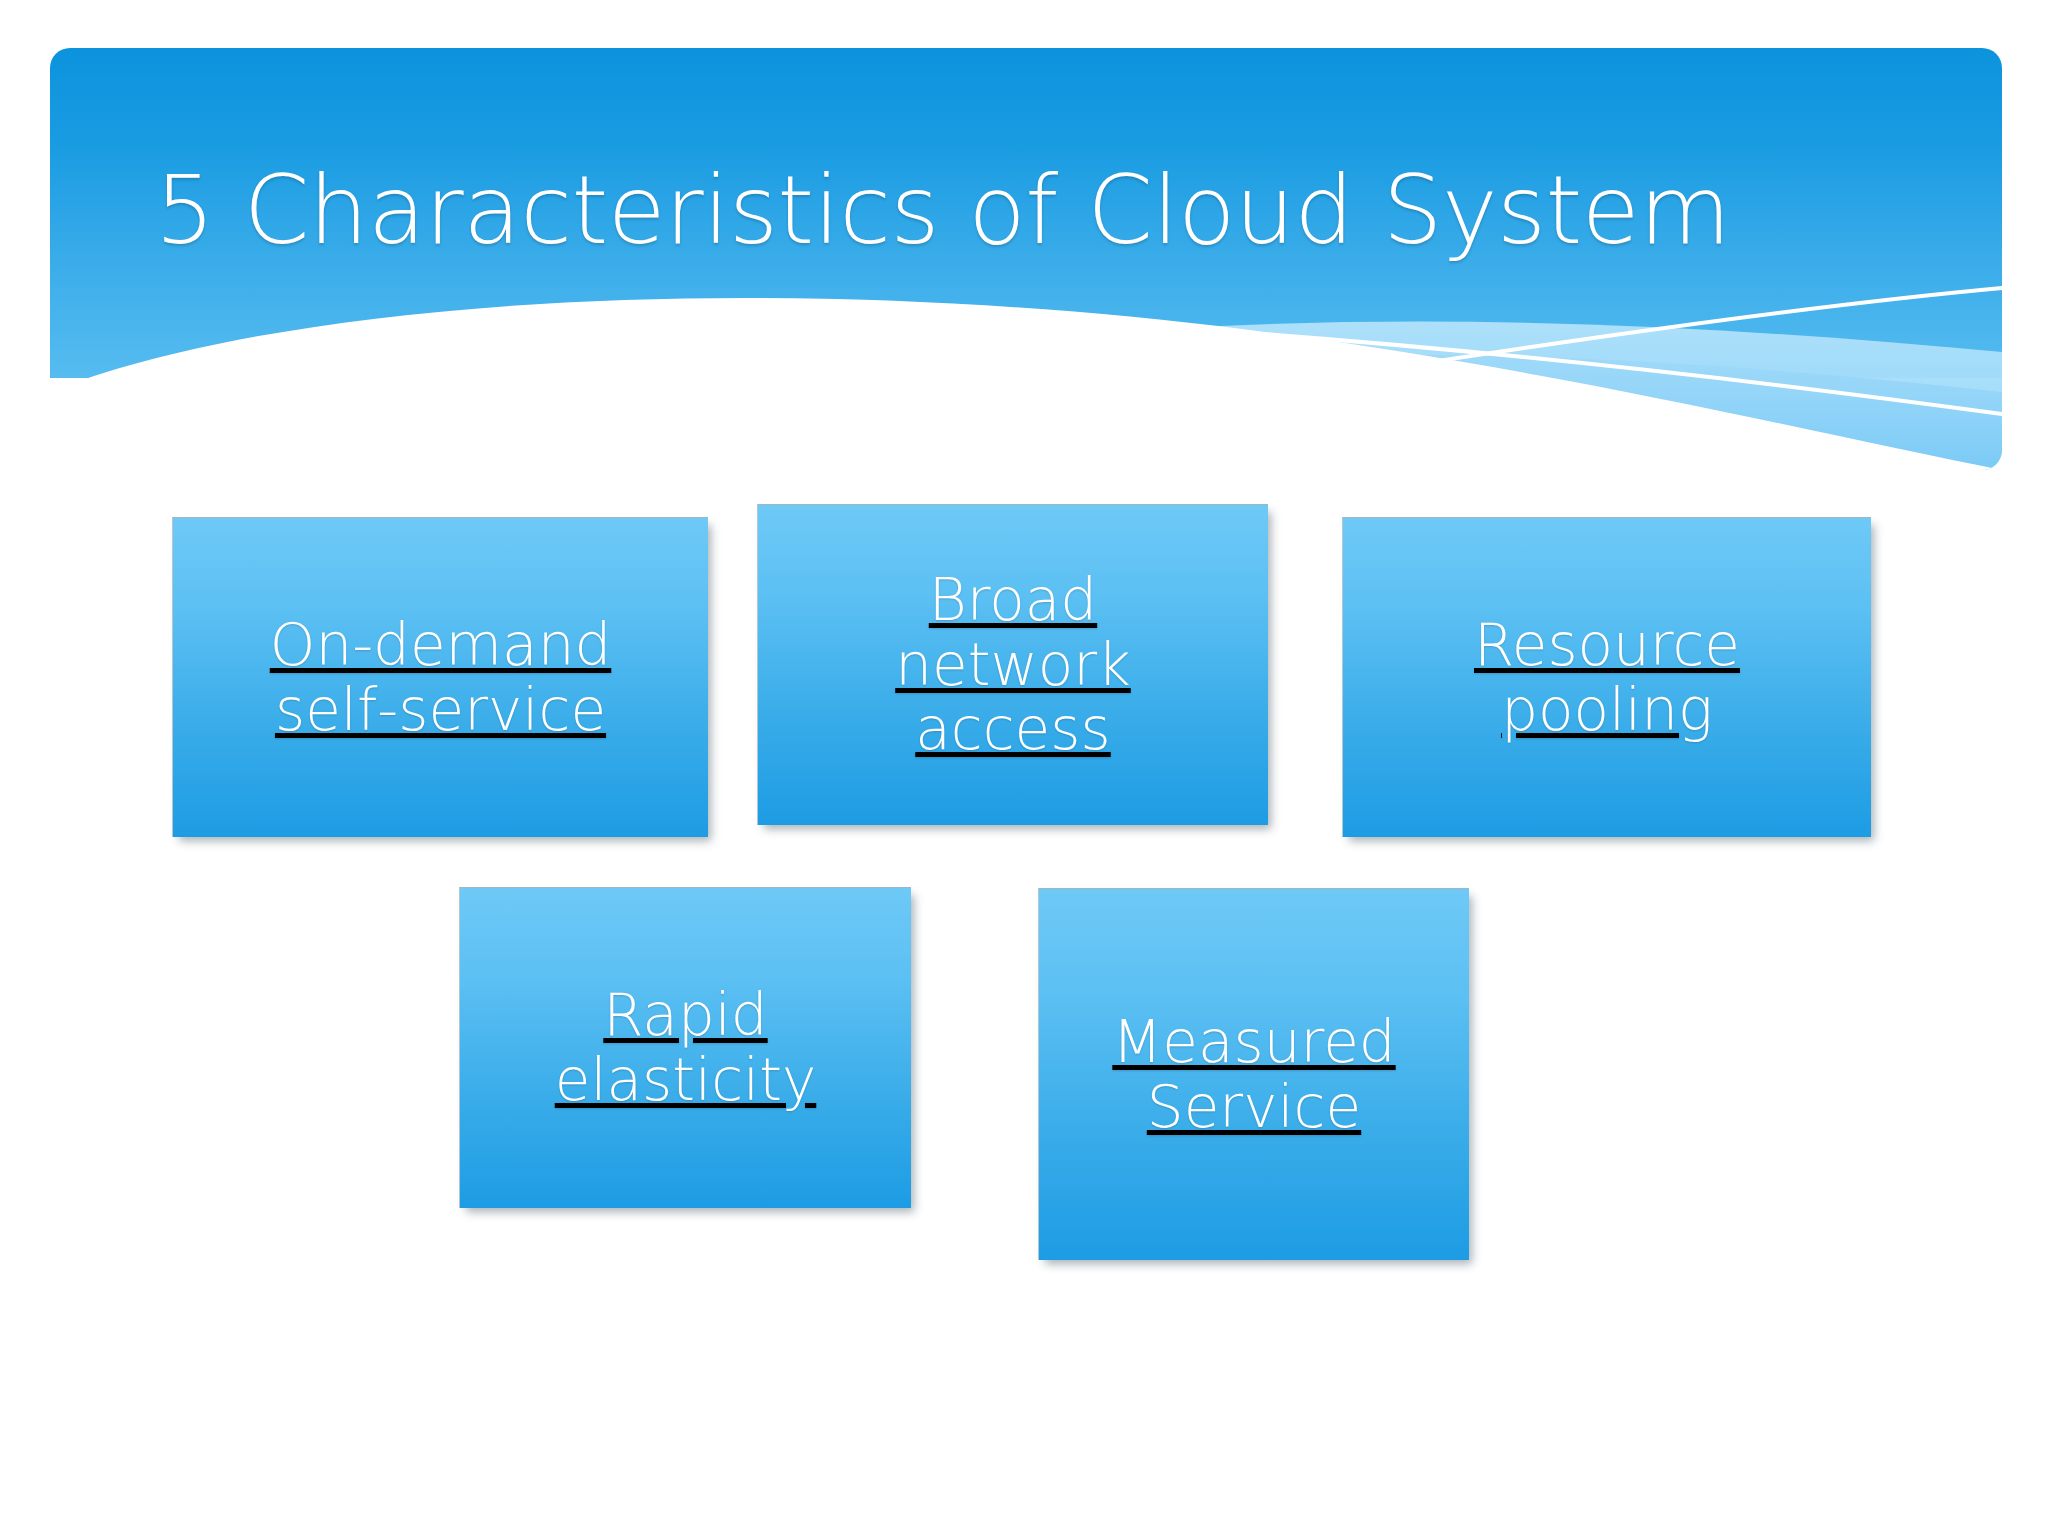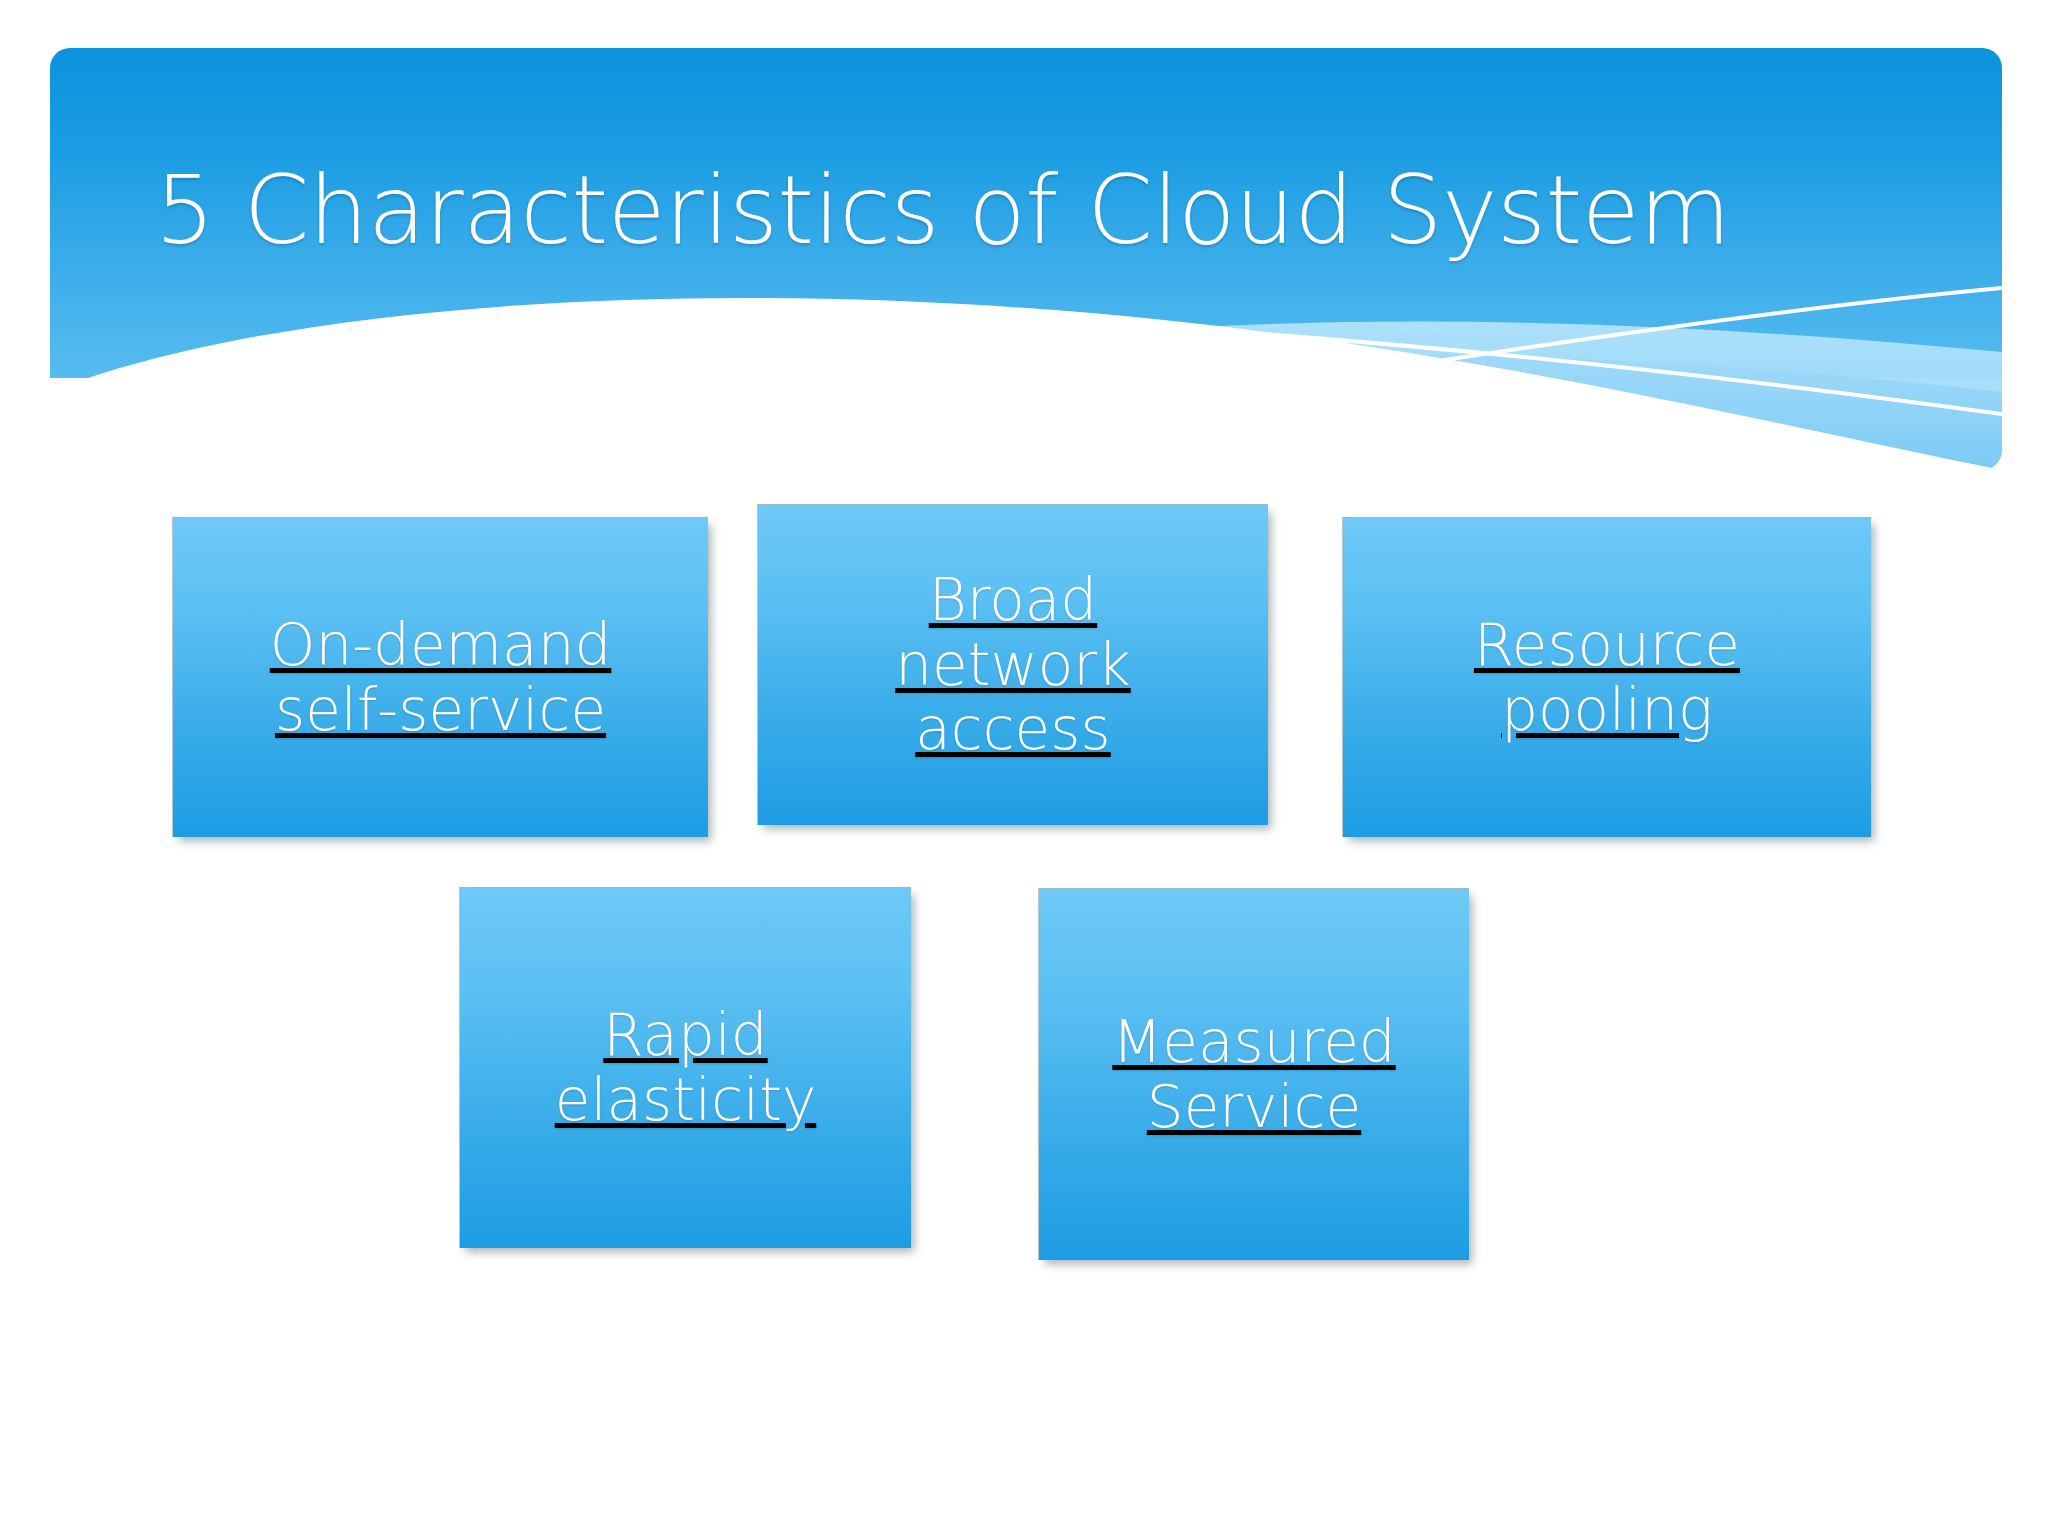--- a/index.html
+++ b/index.html
@@ -79,21 +79,21 @@
     text-shadow: 0 1px 2px rgba(0,0,0,0.16);
     padding: 0 14px;
     white-space: pre-line;
   }
 
   
   #box-on-demand     { left: 172px;  top: 517px; width: 536px; height: 320px; }
   #box-broad-network { left: 757px;  top: 504px; width: 511px; height: 321px; text-align: center; }
   #box-resource-pool { left: 1342px; top: 517px; width: 529px; height: 320px; }
   
-  #box-rapid-elastic { left: 459px;  top: 887px; width: 452px; height: 361px; }
+  #box-rapid-elastic { left: 459px;  top: 887px; width: 452px; height: 321px; }
   #box-measured-svc  { left: 1038px; top: 888px; width: 431px; height: 372px; }
 </style>
 </head>
 <body>
 
 <div class="slide">
 
   <div class="header-banner">
     <div class="header-title">5 Characteristics of Cloud System</div>
   </div>

